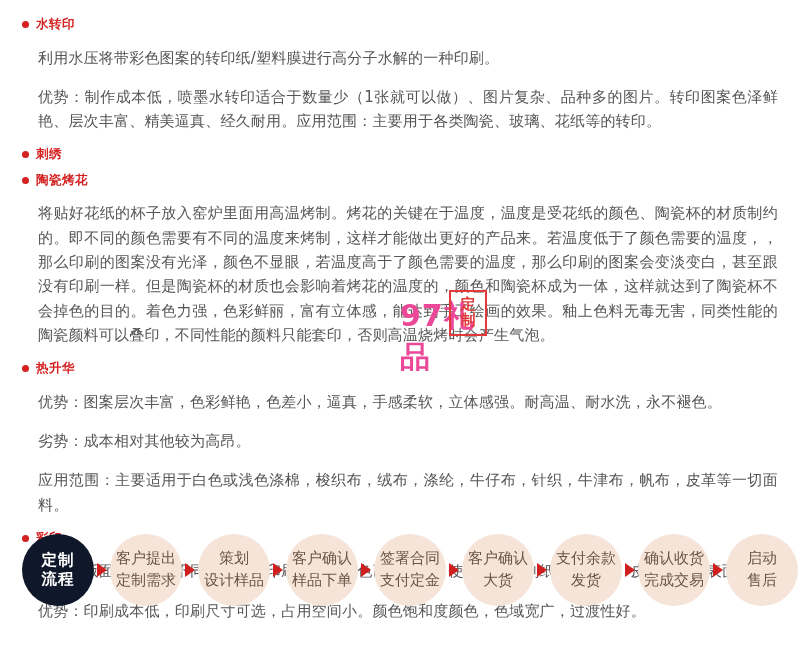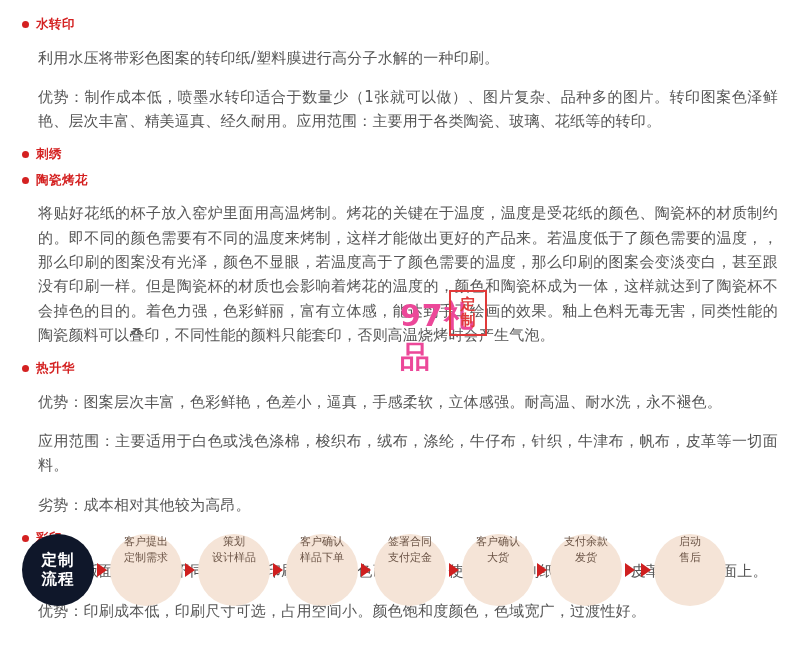--- a/index.html
+++ b/index.html
@@ -120,25 +120,26 @@
     justify-content: center;
     letter-spacing: 1px;
     flex: 0 0 auto;
   }
   .flow-node {
     width: 72px;
     height: 72px;
     border-radius: 50%;
     background: #f5e4d7;
     color: #6b5446;
-    font-size: 11px;
+    font-size: 15px;
     line-height: 1.45;
     display: flex;
     flex-direction: column;
     align-items: center;
+    justify-content: center;
     text-align: center;
     flex: 0 0 auto;
   }
   .arrow {
     width: 0;
     height: 0;
     border-top: 7px solid transparent;
     border-bottom: 7px solid transparent;
     border-left: 10px solid #cf1f1f;
     margin: 0 3px;
@@ -178,22 +179,22 @@
     </div>
   </div>
 
   <div class="section">
     <div class="sec-head">
       <span class="bullet"></span>
       <span class="sec-title">热升华</span>
     </div>
     <div class="sec-body">
       <p class="line">优势：图案层次丰富，色彩鲜艳，色差小，逼真，手感柔软，立体感强。耐高温、耐水洗，永不褪色。</p>
+      <p class="line">劣势：成本相对其他较为高昂。</p>
       <p class="line">应用范围：主要适用于白色或浅色涤棉，梭织布，绒布，涤纶，牛仔布，针织，牛津布，帆布，皮革等一切面料。</p>
-      <p class="line">劣势：成本相对其他较为高昂。</p>
     </div>
   </div>
 
   <div class="section">
     <div class="sec-head">
       <span class="bullet"></span>
       <span class="sec-title">彩印</span>
     </div>
     <div class="sec-body">
       <p class="line">在同一版面上用颜色不同的版分次印刷，达到彩色画面效果，使油墨转移到纸张、织品、皮革等材料表面上。</p>
@@ -238,20 +239,24 @@
     <div class="flow-node">
       <span>客户确认</span>
       <span>大货</span>
     </div>
     <span class="arrow"></span>
     <div class="flow-node">
       <span>支付余款</span>
       <span>发货</span>
     </div>
     <span class="arrow"></span>
+    <div class="flow-node">
+      <span>确认收货</span>
+      <span>完成交易</span>
+    </div>
     <span class="arrow"></span>
     <div class="flow-node">
       <span>启动</span>
       <span>售后</span>
     </div>
   </div>
 
 </div>
 
 </body></html>

